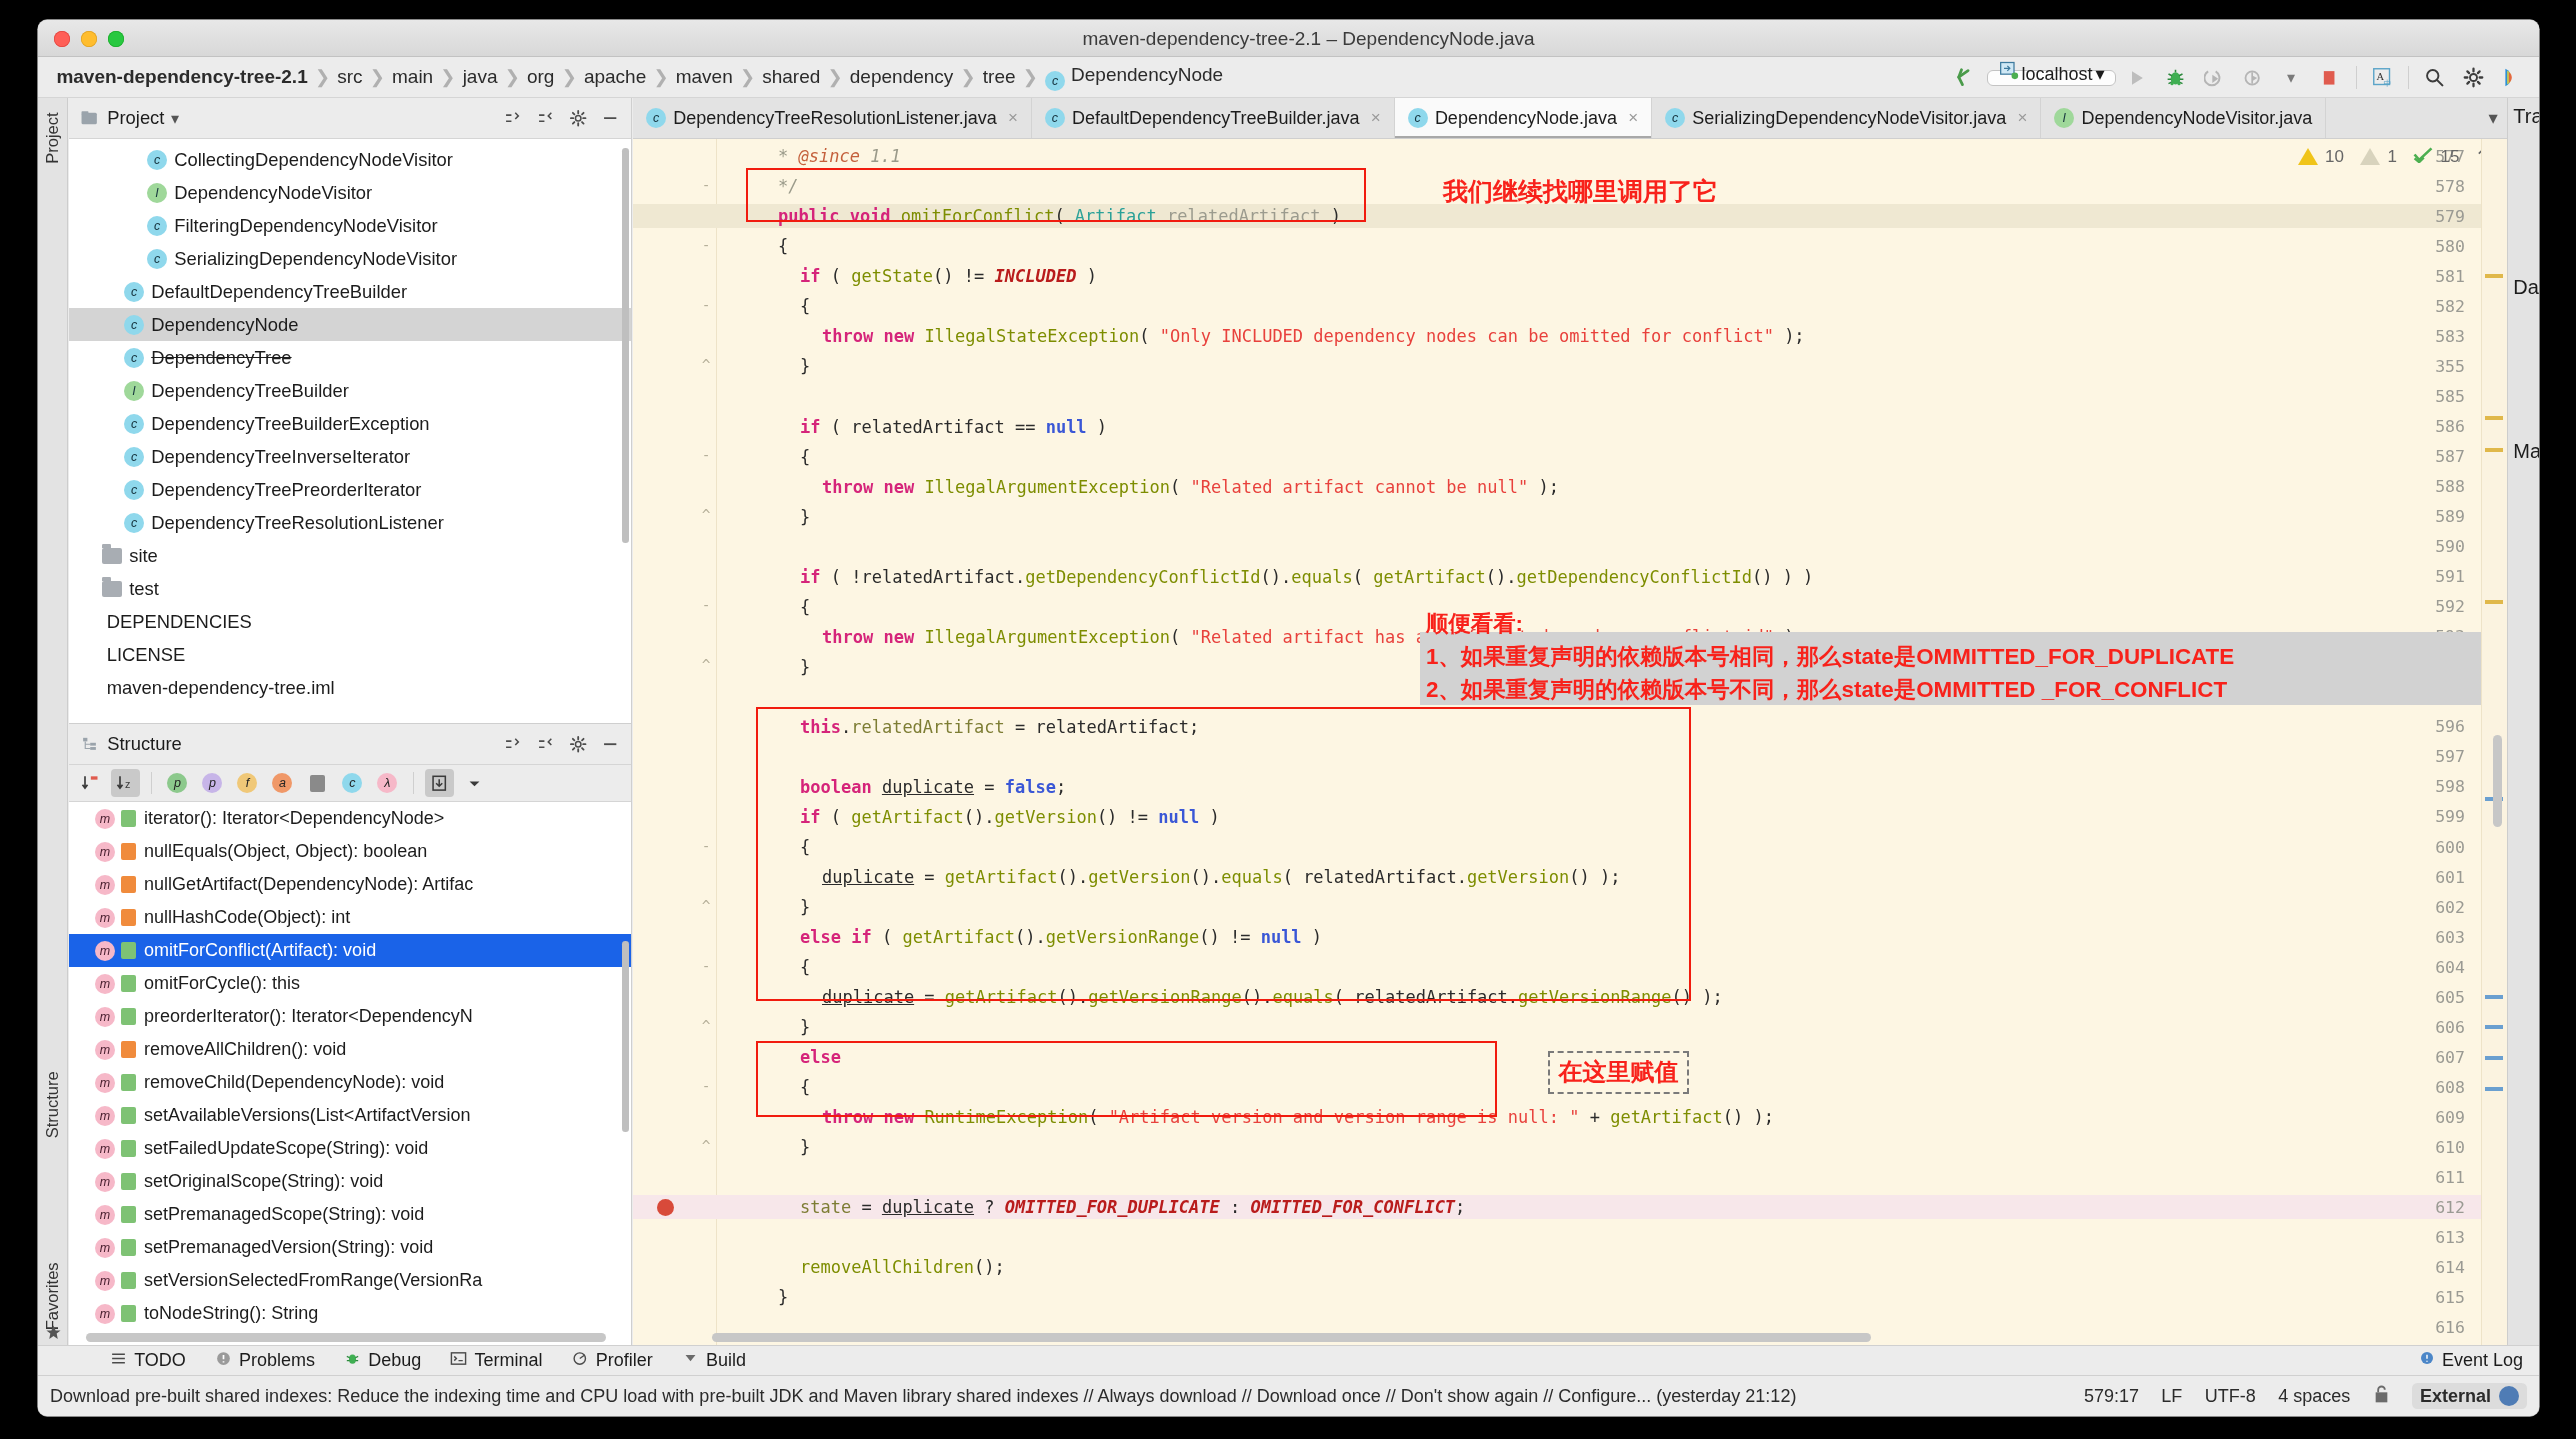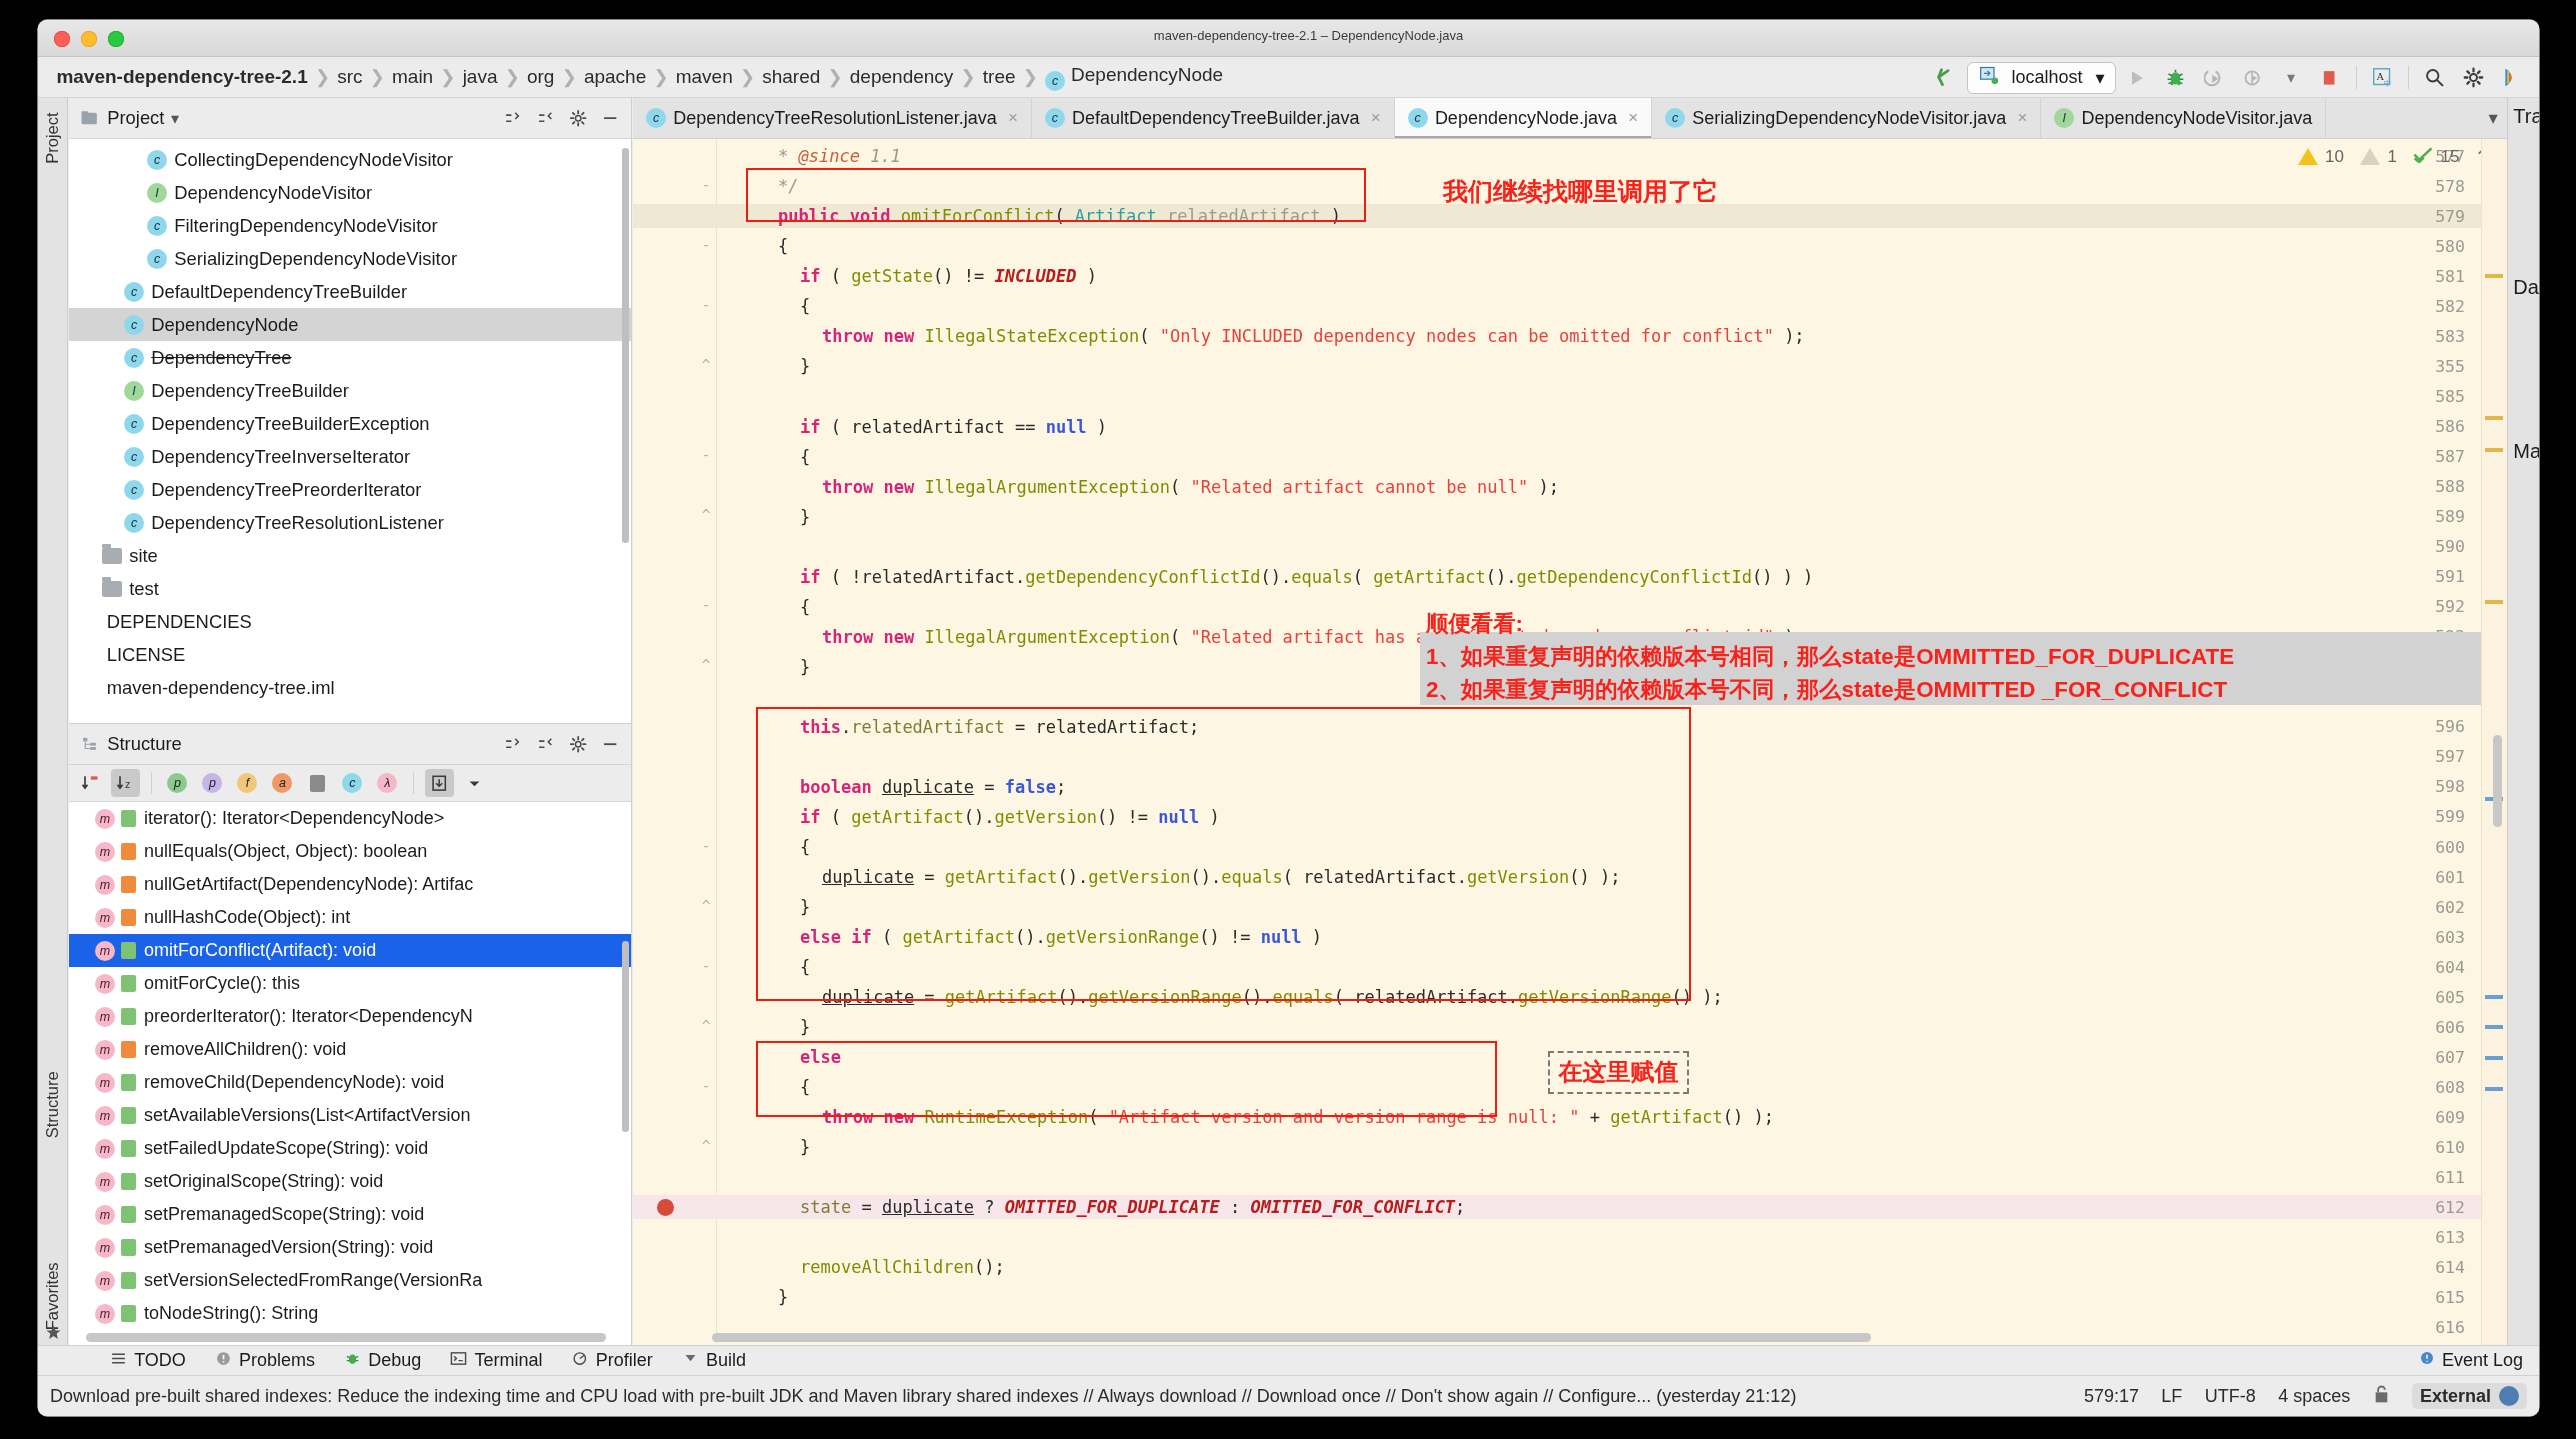--- a/index.html
+++ b/index.html
@@ -12,38 +12,38 @@
 
   
   .titlebar { height:37px; background:linear-gradient(#e8e8e8,#d8d8d8);
               border-bottom:0.7px solid #c2c2c2; position:relative; }
   .lights { position:absolute; left:16px; top:11.2px; display:flex; gap:11.2px; }
   .light { width:16px; height:16px; border-radius:50%; }
   .l-red{background:#ff5f57;box-shadow:inset 0 0 0 0.7px #e0443e;}
   .l-yel{background:#ffbd2e;box-shadow:inset 0 0 0 0.7px #dea123;}
   .l-grn{background:#28c840;box-shadow:inset 0 0 0 0.7px #1aab29;}
   .wintitle { position:absolute; left:0; right:0; top:8px; text-align:center;
-              font-size:13px; color:#3b3b3b;padding-left:40px; }
+              font-size:19px; color:#3b3b3b;padding-left:40px; }
 
   
   .navbar { height:41px; background:#ececec; display:flex; align-items:center;
             padding-left:18.4px; border-bottom:0.7px solid #d5d5d5; position:relative;}
   .crumb { font-size:19px; color:#2b2b2b; white-space:nowrap; }
   .crumb.b { font-weight:bold; }
   .sep { color:#b0b0b0; margin:0 7.2px; font-size:18px; }
   .cls-ic { display:inline-flex; align-items:center; justify-content:center;
             width:20px;height:20px;border-radius:50%;background:#8fd8ec;color:#14323d;
             font-size:12.5px; font-style:italic; margin-right:6px; vertical-align:-4px;}
   .cls-ic.intf { background:#9fd89a; }
 
   .nav-right { position:absolute; right:9.2px; top:0; height:41px; display:flex;
                align-items:center; gap:2.6px; }
   .tb-btn { width:36px; height:32px; display:flex; align-items:center;
             justify-content:center; border-radius:4px; }
-  .runcfg { display:flex; align-items:center; gap:13px; height:32px;
+  .runcfg { display:flex; align-items:flex-end; gap:3px; height:16px;
             padding:0 10.5px; border:0.7px solid #c3c3c3; border-radius:6px;
             background:#fdfdfd; font-size:18px; }
   .vsep { width:0.7px; height:22.4px; background:#cfcfcf; margin:0 5.3px; }
 
   
   .rail { position:absolute; left:0; top:78px; width:30px; bottom:71px;
           background:#e3e3e3; border-right:0.7px solid #cdcdcd; }
   .rail .vtab { writing-mode:vertical-rl; transform:rotate(180deg);
                 font-size:16.5px; color:#333; padding:9.2px 0; white-space:nowrap; }
   .rail-top { position:absolute; top:5.3px; left:4.6px; }

